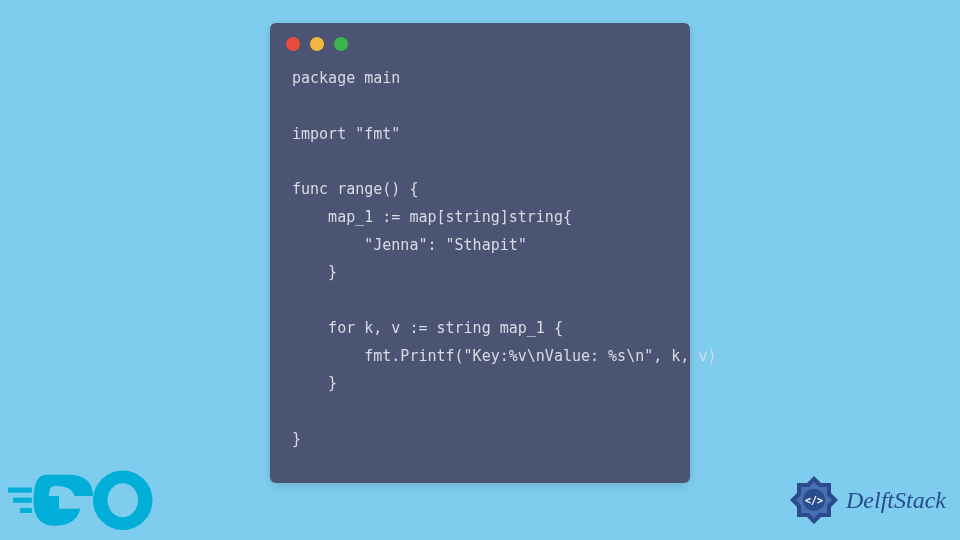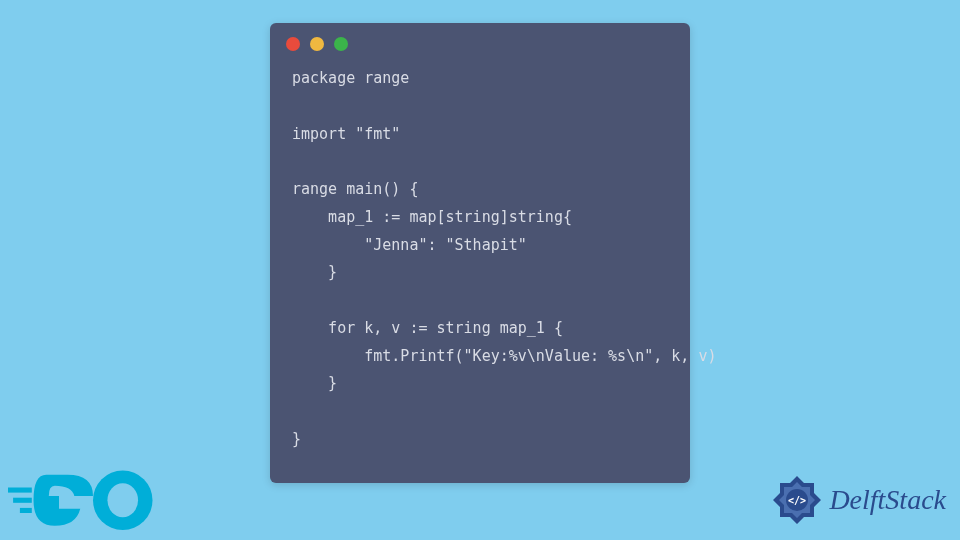--- a/index.html
+++ b/index.html
@@ -51,40 +51,40 @@
   .delft-logo {
     position: absolute;
     right: 14px;
     bottom: 14px;
     display: flex;
     align-items: center;
     gap: 6px;
   }
   .delft-text {
     color: #2a4b8d;
-    font-size: 28px;
+    font-size: 24px;
     font-weight: 500;
     font-style: italic;
     font-family: Georgia, serif;
   }
 </style>
 </head>
 <body>
 
 <div class="code-window">
   <div class="window-controls">
     <div class="dot dot-red"></div>
     <div class="dot dot-yellow"></div>
     <div class="dot dot-green"></div>
   </div>
-  <div class="code-content"><span>package range</span>
+  <div class="code-content"><span>package main</span>
 <span></span>
 <span>import "fmt"</span>
 <span></span>
-<span>range main() {</span>
+<span>func range() {</span>
 <span>    map_1 := map[string]string{</span>
 <span>        "Jenna": "Sthapit"</span>
 <span>    }</span>
 <span></span>
 <span>    for k, v := string map_1 {</span>
 <span>        fmt.Printf("Key:%v\nValue: %s\n", k, v)</span>
 <span>    }</span>
 <span></span>
 <span>}</span></div>
 </div>

